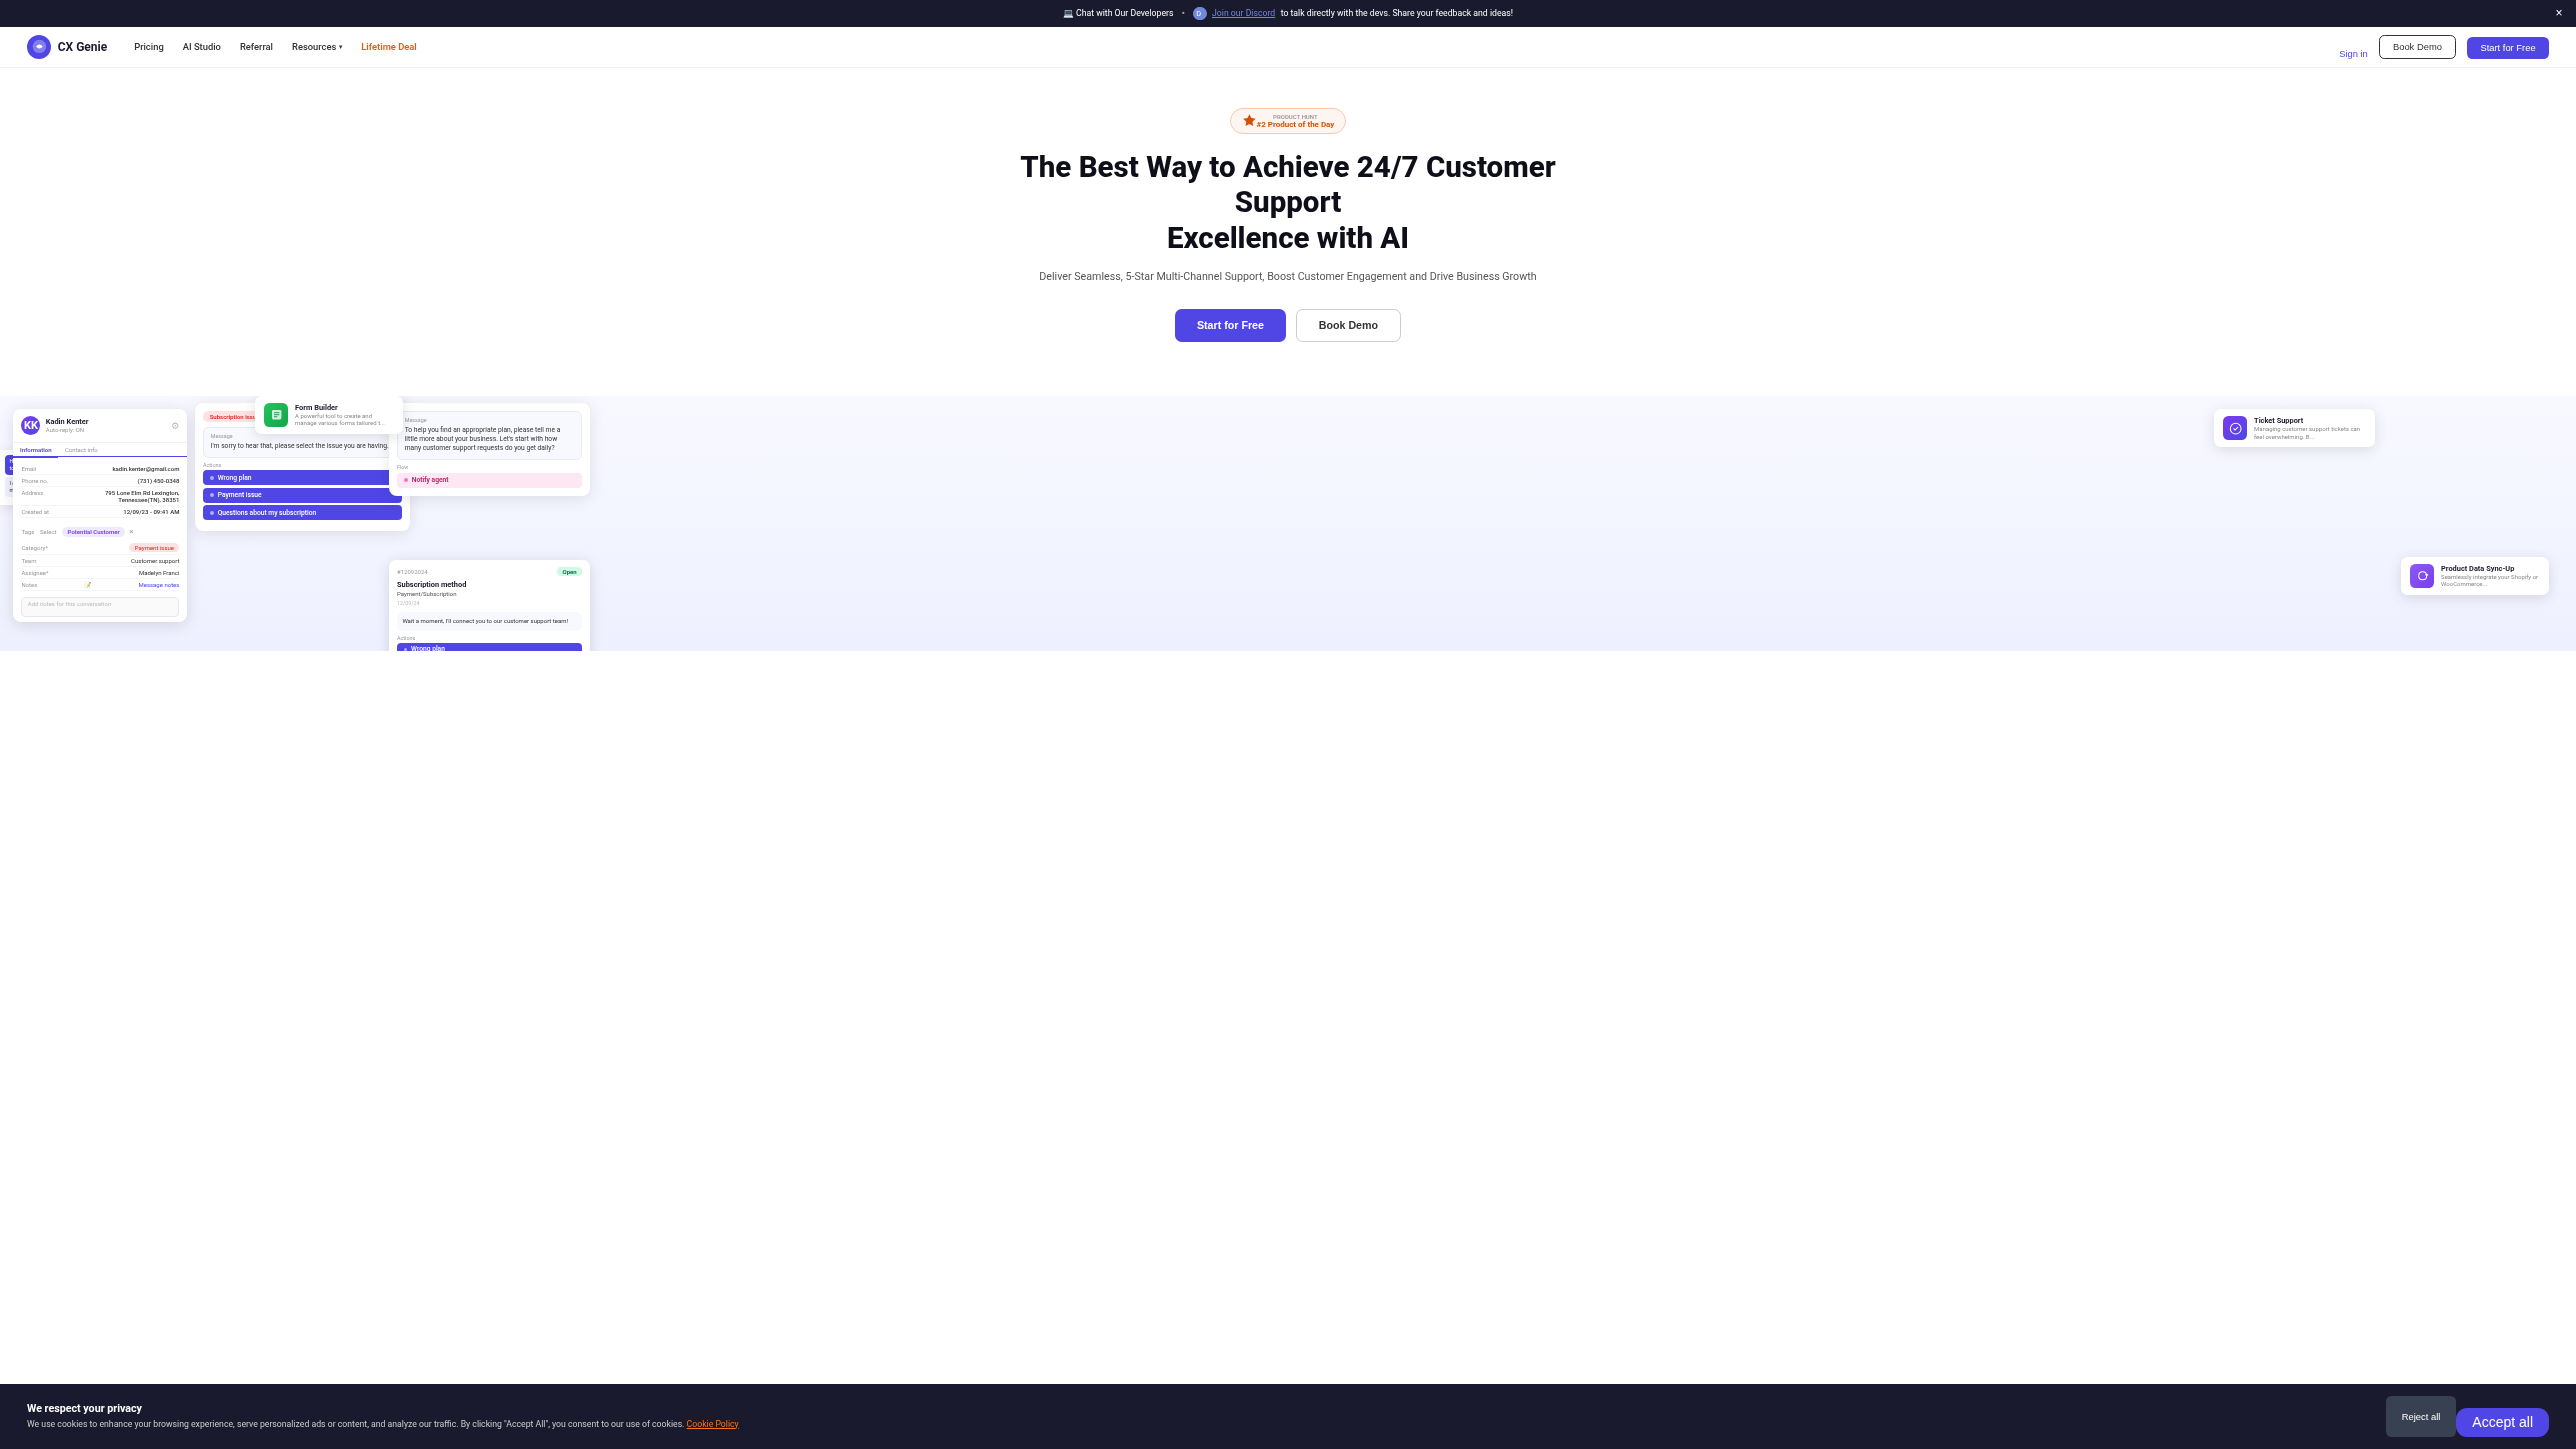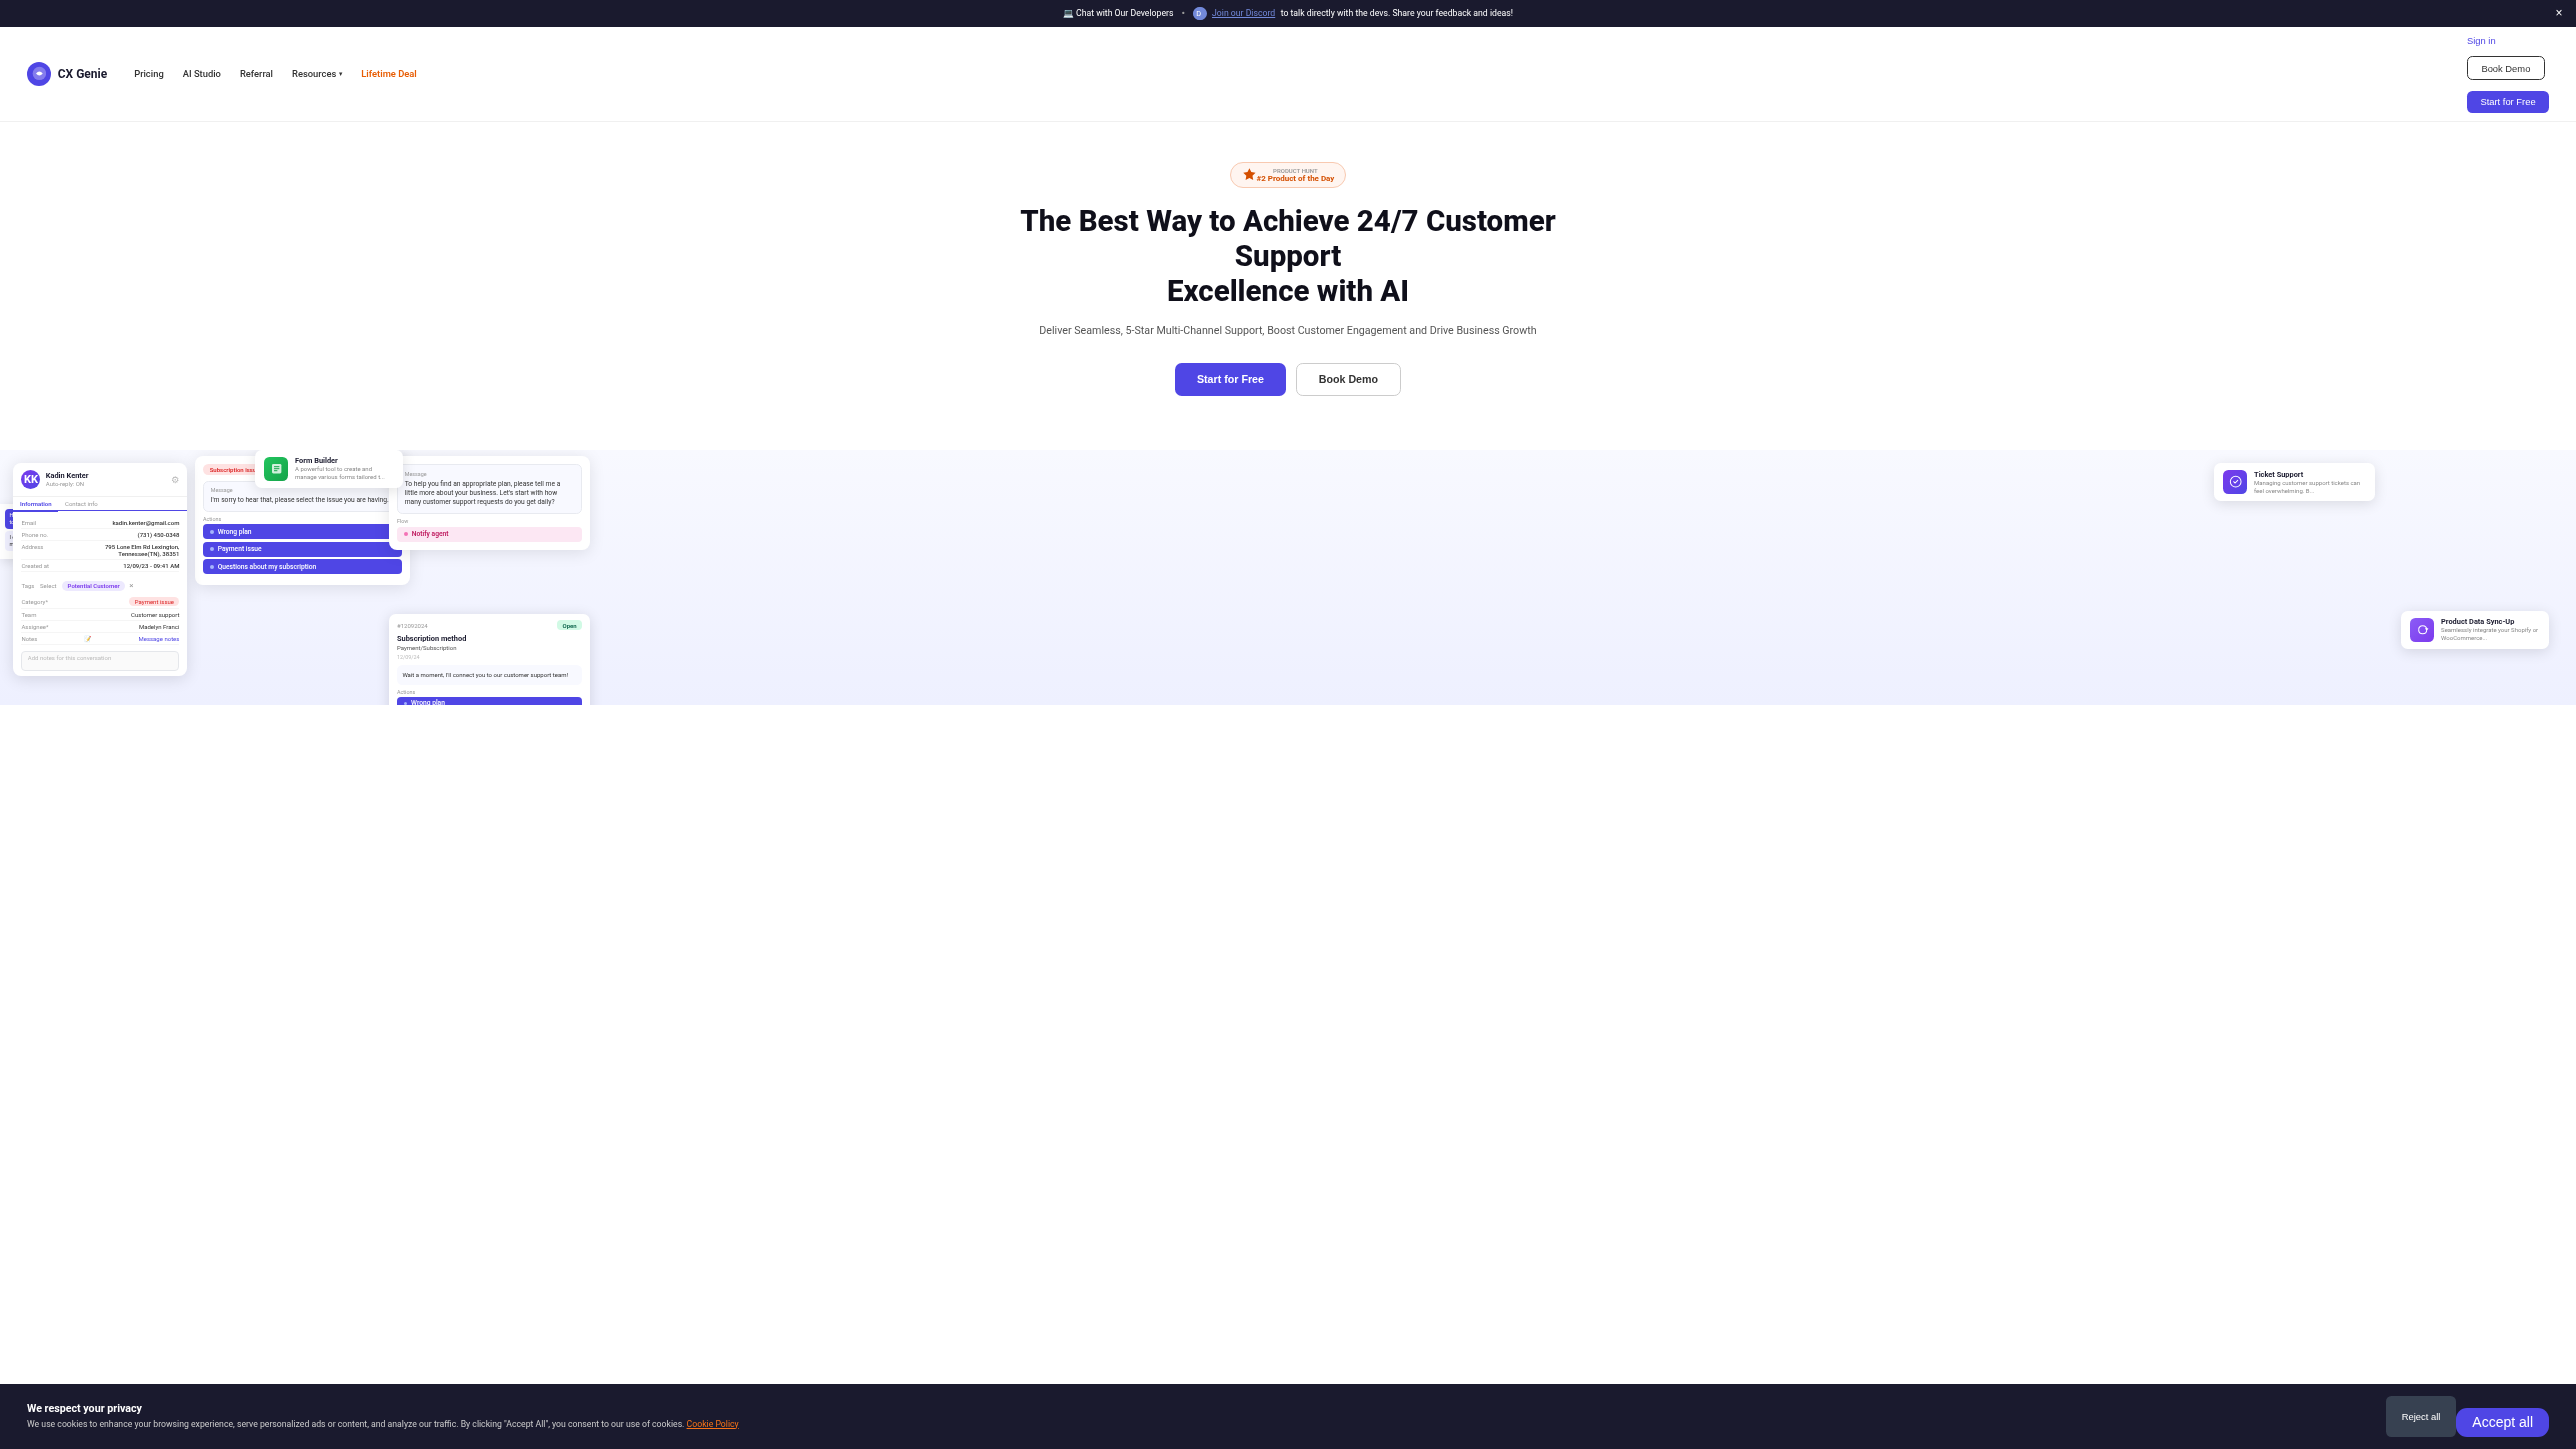--- a/index.html
+++ b/index.html
@@ -88,23 +88,22 @@
       text-decoration: none;
       font-size: 9.4px;
       font-weight: 500;
       display: flex;
       align-items: center;
       gap: 2.7px;
     }
     .nav-link.lifetime { color: #e85d04; font-weight: 600; }
     .nav-actions {
       display: flex;
-      align-items: flex-start;
+      align-items: flex-end;
       gap: 10.7px;
-      flex-direction: column;
     }
     .btn-signin {
       color: #4f46e5;
       background: none;
       border: none;
       font-size: 9.4px;
       font-weight: 500;
       cursor: pointer;
     }
     .btn-demo {

